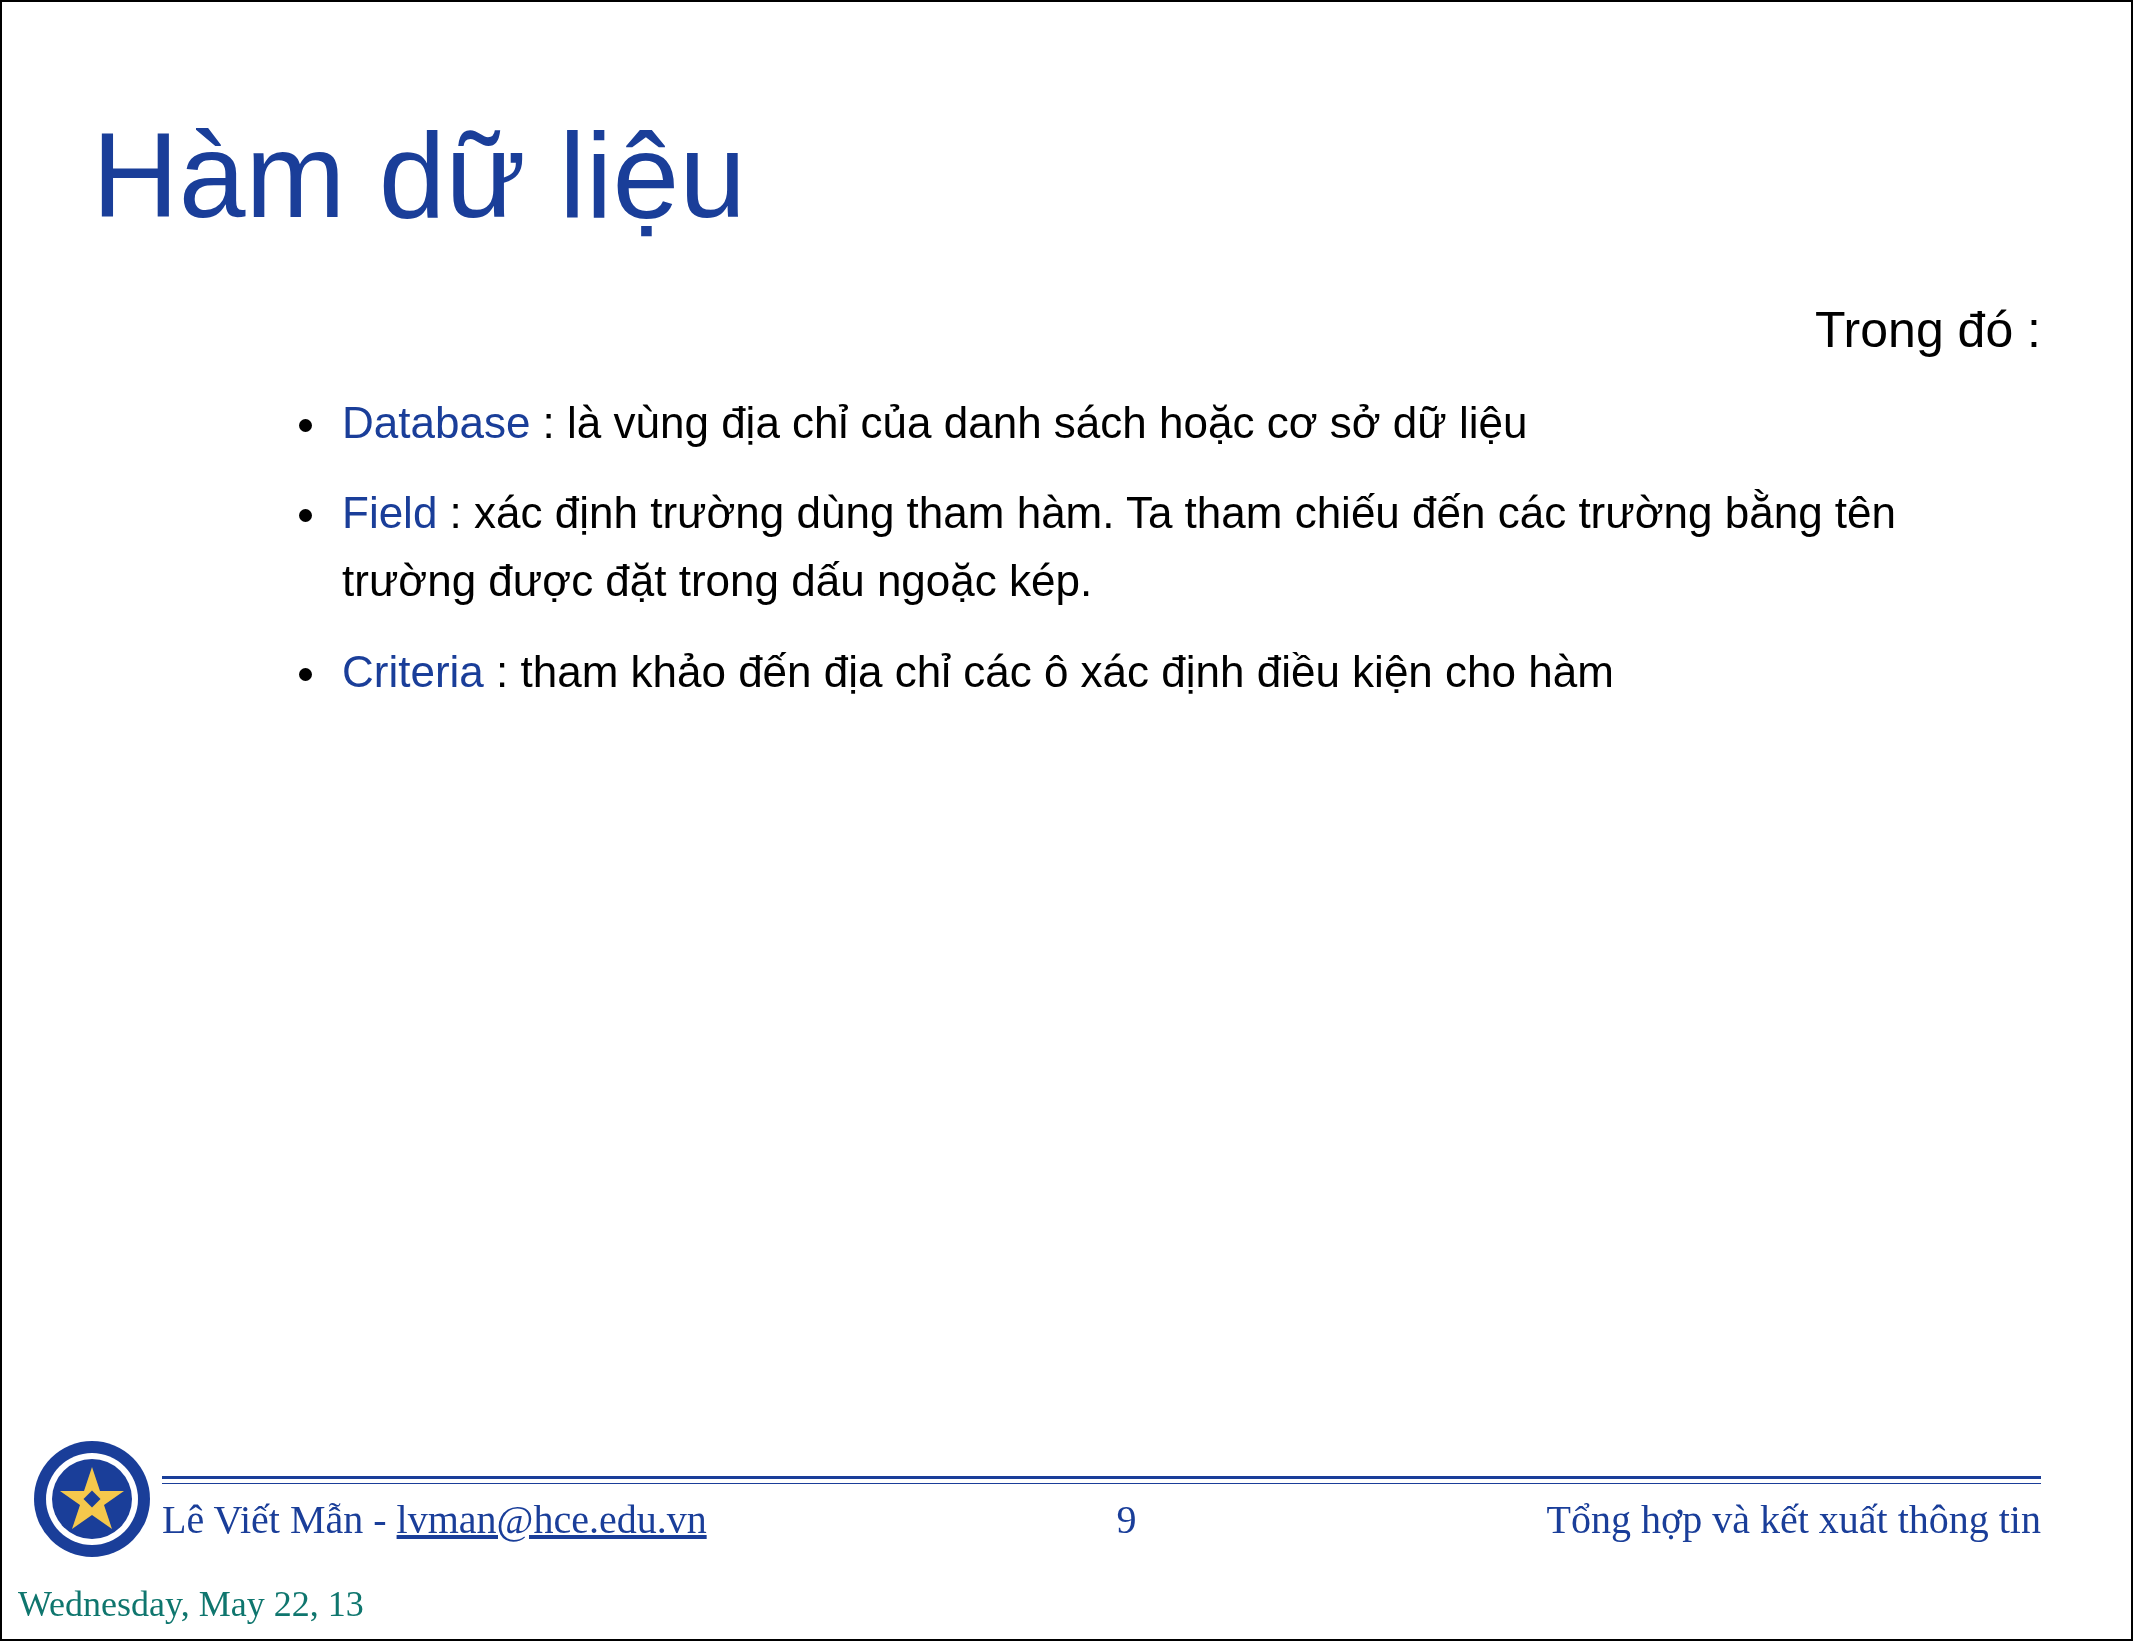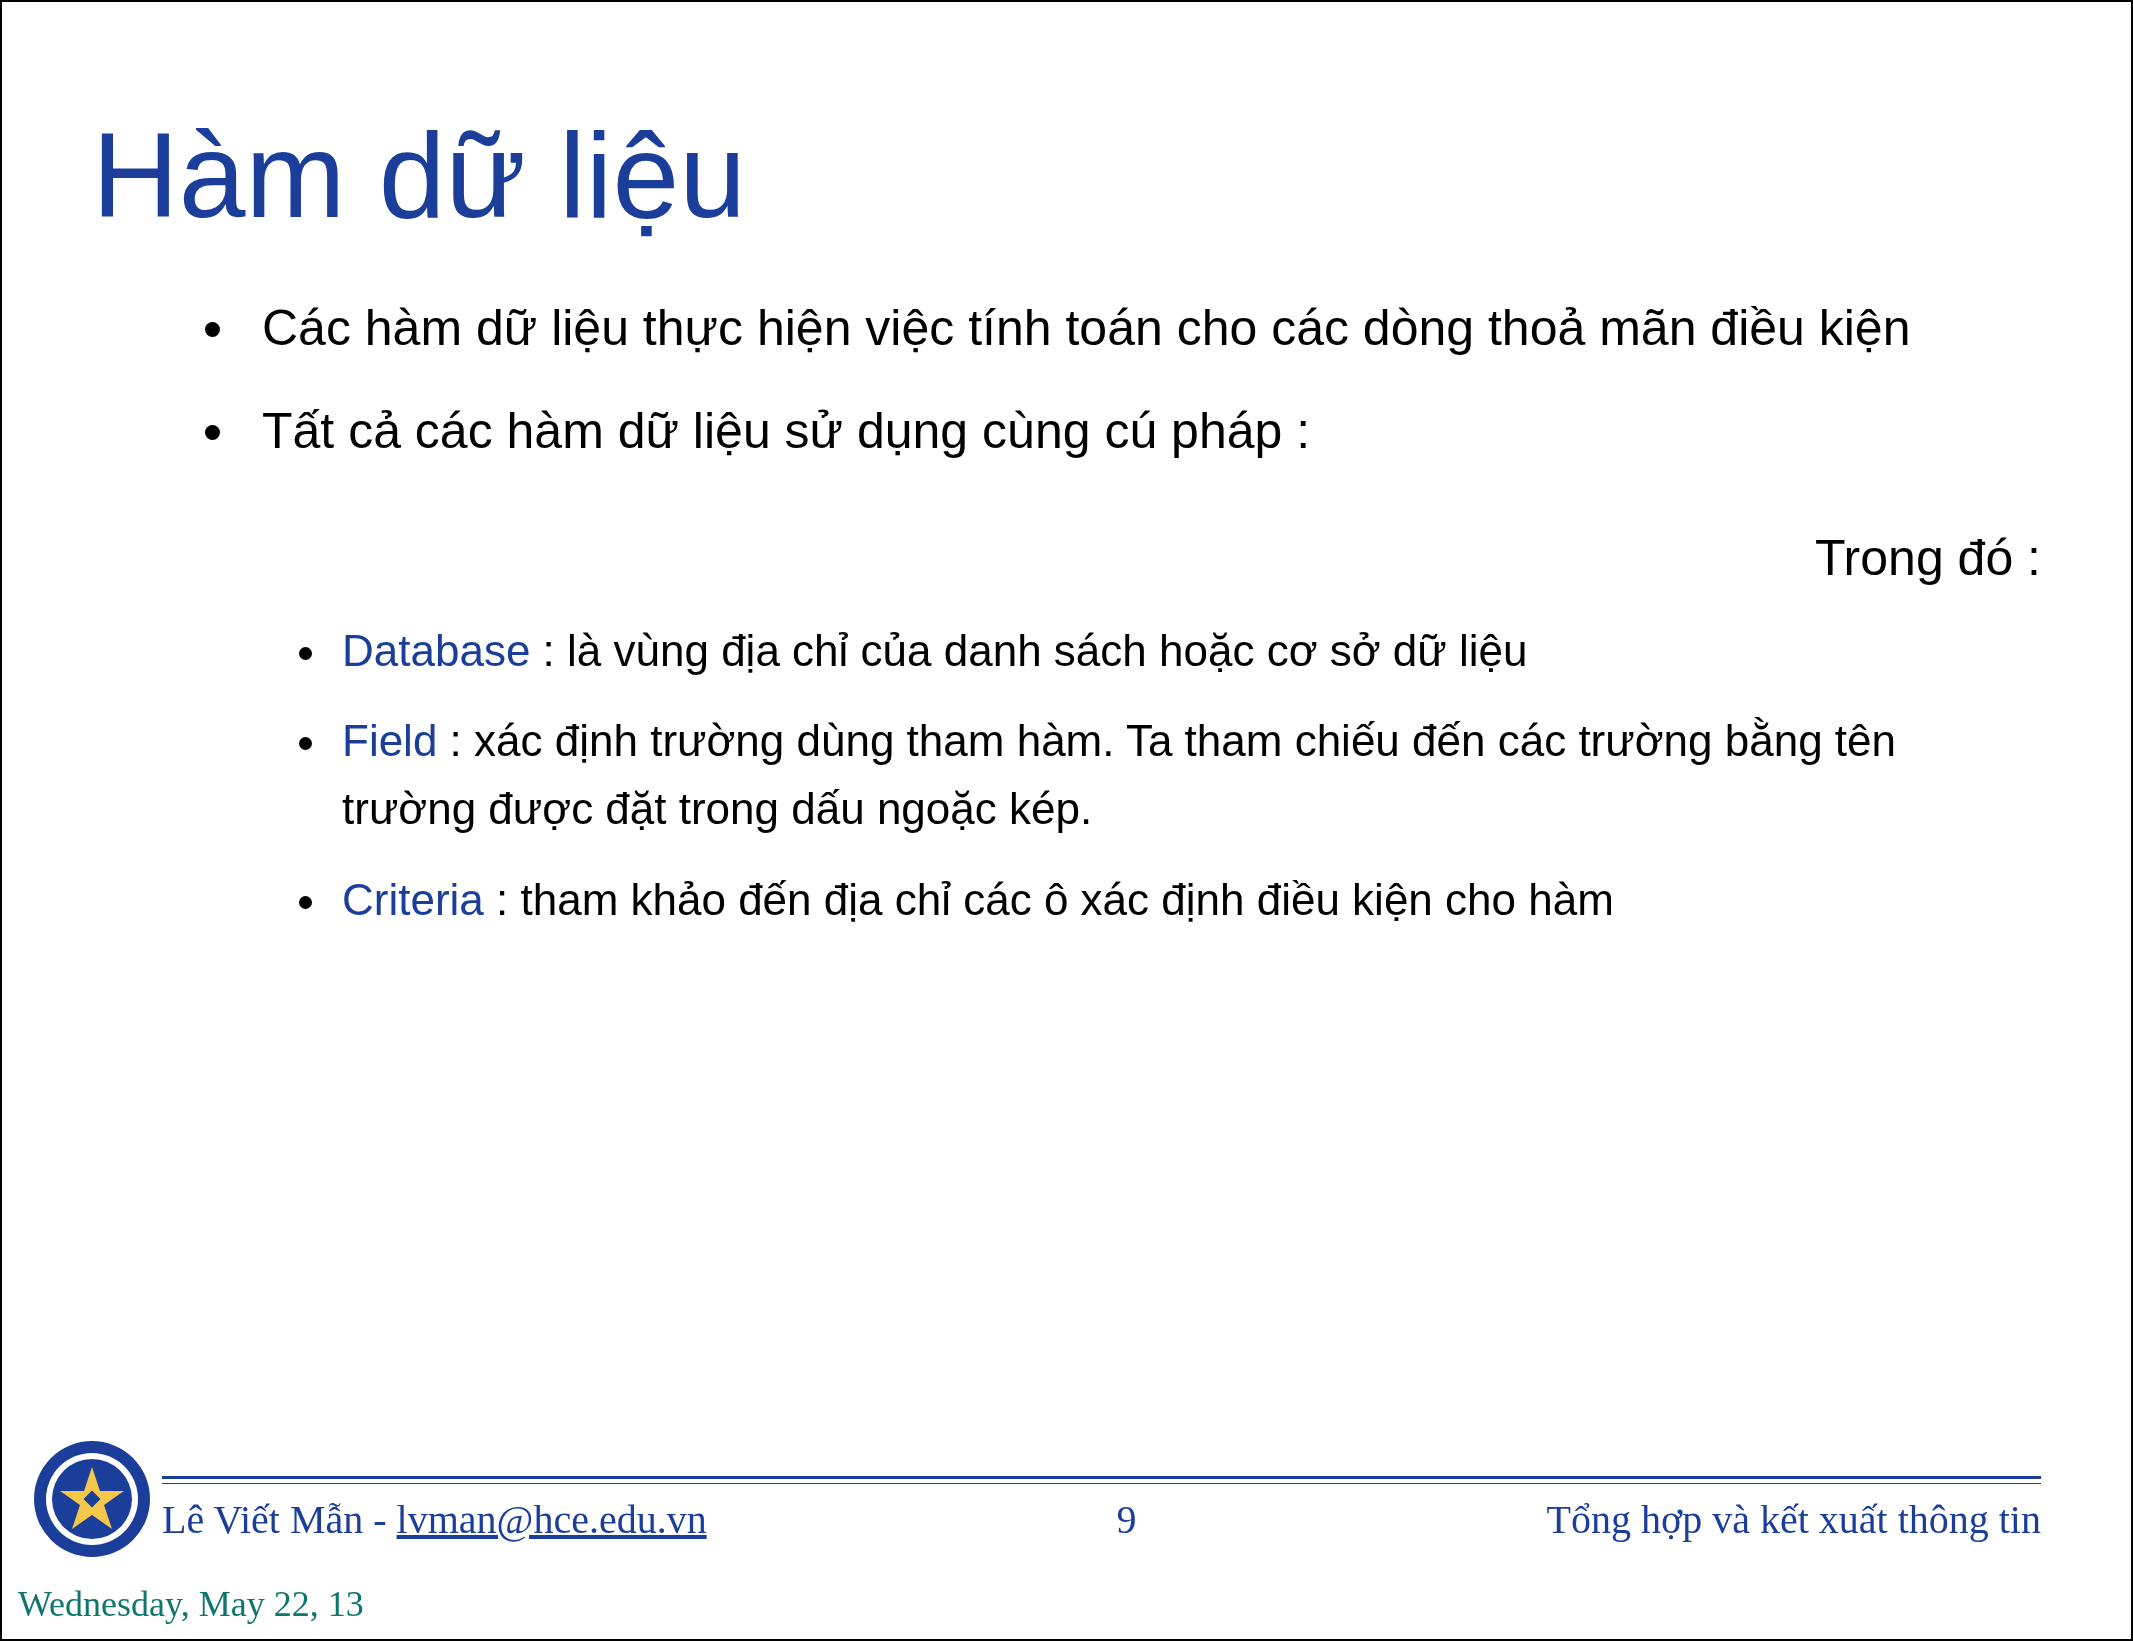--- a/index.html
+++ b/index.html
@@ -114,24 +114,20 @@
   }
 </style>
 </head>
 <body>
 
 <div class="page">
 
   <div class="slide">
     <h1 class="title">Hàm dữ liệu</h1>
 
-    <ul class="top-list">
-      <li>Các hàm dữ liệu thực hiện việc tính toán cho các dòng thoả mãn điều kiện</li>
-      <li>Tất cả các hàm dữ liệu sử dụng cùng cú pháp :</li>
-    </ul>
 
 
     <div class="sub-heading">Trong đó :</div>
 
     <ul class="sub-list">
       <li>
         <span class="term">Database</span><span> : là vùng địa chỉ của danh sách hoặc cơ sở dữ liệu</span>
       </li>
       <li>
         <span class="term">Field</span><span> : xác định trường dùng tham hàm. Ta tham chiếu đến các trường bằng tên trường được đặt trong dấu ngoặc kép.</span>

